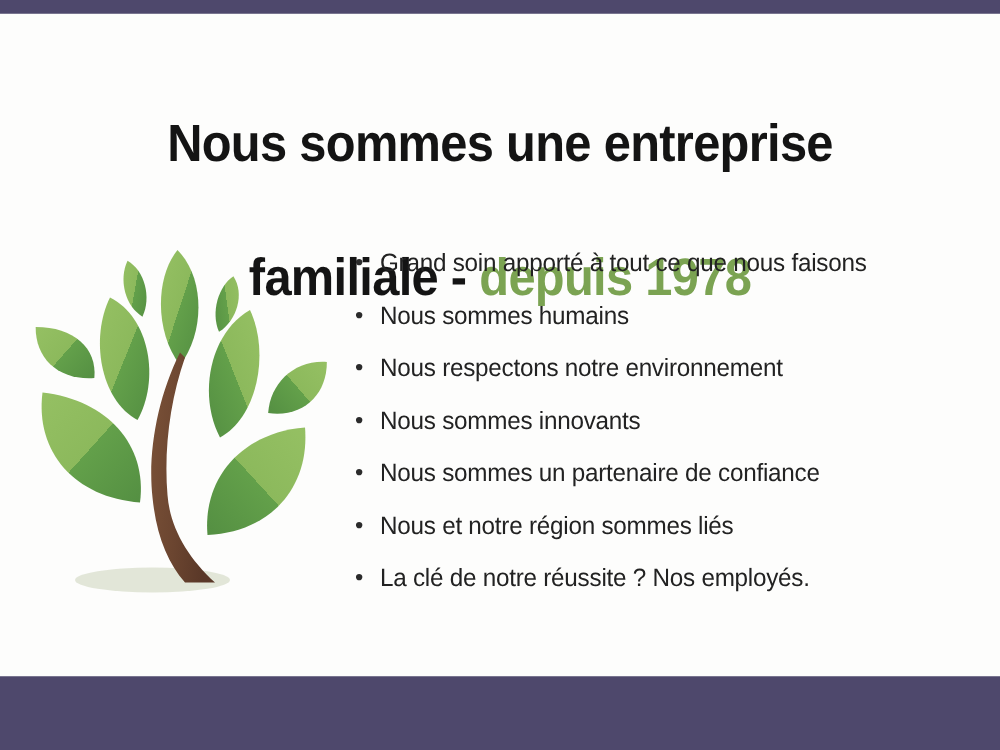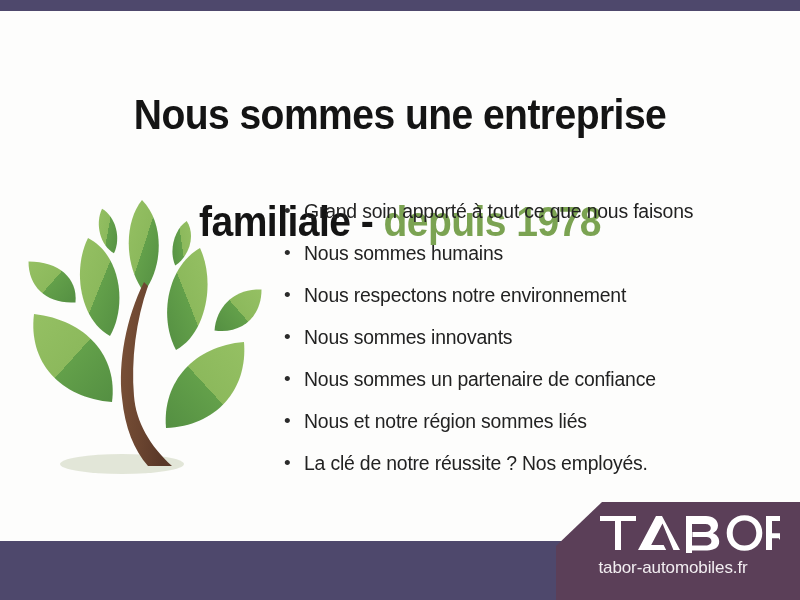--- a/index.html
+++ b/index.html
@@ -226,45 +226,14 @@
 
     <div class="bullet-row">
       <span class="bullet-dot">•</span>
       <span class="bullet-text">La clé de notre réussite ? Nos employés.</span>
     </div>
 
   </div>
 
   <div class="band band-bottom"></div>
 
-  <div class="logo-plate">
-    <div class="logo-inner">
-
-      <div class="logo-wordmark">
-        <svg width="180" height="42" viewBox="0 0 180 42" xmlns="http://www.w3.org/2000/svg">
-          <g fill="#ffffff">
-
-            <path d="M0 4 h36 v5 h-15 v29 h-6 V9 H0 Z"></path>
-
-            <path d="M38 38 L56 4 h6 l18 34 h-6.6 L62.5 11.5 L51.2 33 h12.4 l2.6 5 H38 Z"></path>
-
-            <path d="M86 4 h20 c7 0 12 4 12 9.6 0 3.6-2 6.3-5.2 7.6 3.8 1.2 6.4 4.3 6.4 8.6
-                     0 5.6-5 8.6-12 8.6H86 v-5 h19.6 c3.6 0 5.8-1.6 5.8-4.2 0-2.6-2.2-4.1-5.8-4.1
-                     H92.4 v-5 h13c3.4 0 5.4-1.6 5.4-4 0-2.4-2-4.1-5.4-4.1H92 v29 h-6 Z"></path>
-
-            <path d="M144.5 3.2 c10.4 0 17.8 7.6 17.8 17.8 0 10.2-7.4 17.8-17.8 17.8
-                     -10.4 0-17.8-7.6-17.8-17.8 0-10.2 7.4-17.8 17.8-17.8 Z
-                     m0 5.2 c-7 0-11.8 5.2-11.8 12.6 0 7.4 4.8 12.6 11.8 12.6
-                     7 0 11.8-5.2 11.8-12.6 0-7.4-4.8-12.6-11.8-12.6 Z"></path>
-
-            <path d="M166 4 h16.5 v5 H172 v29 h-6 Z M166 4 h2 v5 h-2 Z"></path>
-            <path d="M166 4 h14.5 c7.4 0 12.6 4.4 12.6 11 0 5-3 8.8-7.6 10.3 L194 38
-                     h-7.4 l-7.8-11.8 H172 v-5 h7.8 c4.2 0 7-2.2 7-5.9 0-3.7-2.8-6.3-7-6.3
-                     H172 v29 h-6 Z"></path>
-          </g>
-        </svg>
-      </div>
-
-      <div class="logo-url">tabor-automobiles.fr</div>
-    </div>
-  </div>
 
 </div>
 
 </body></html>

